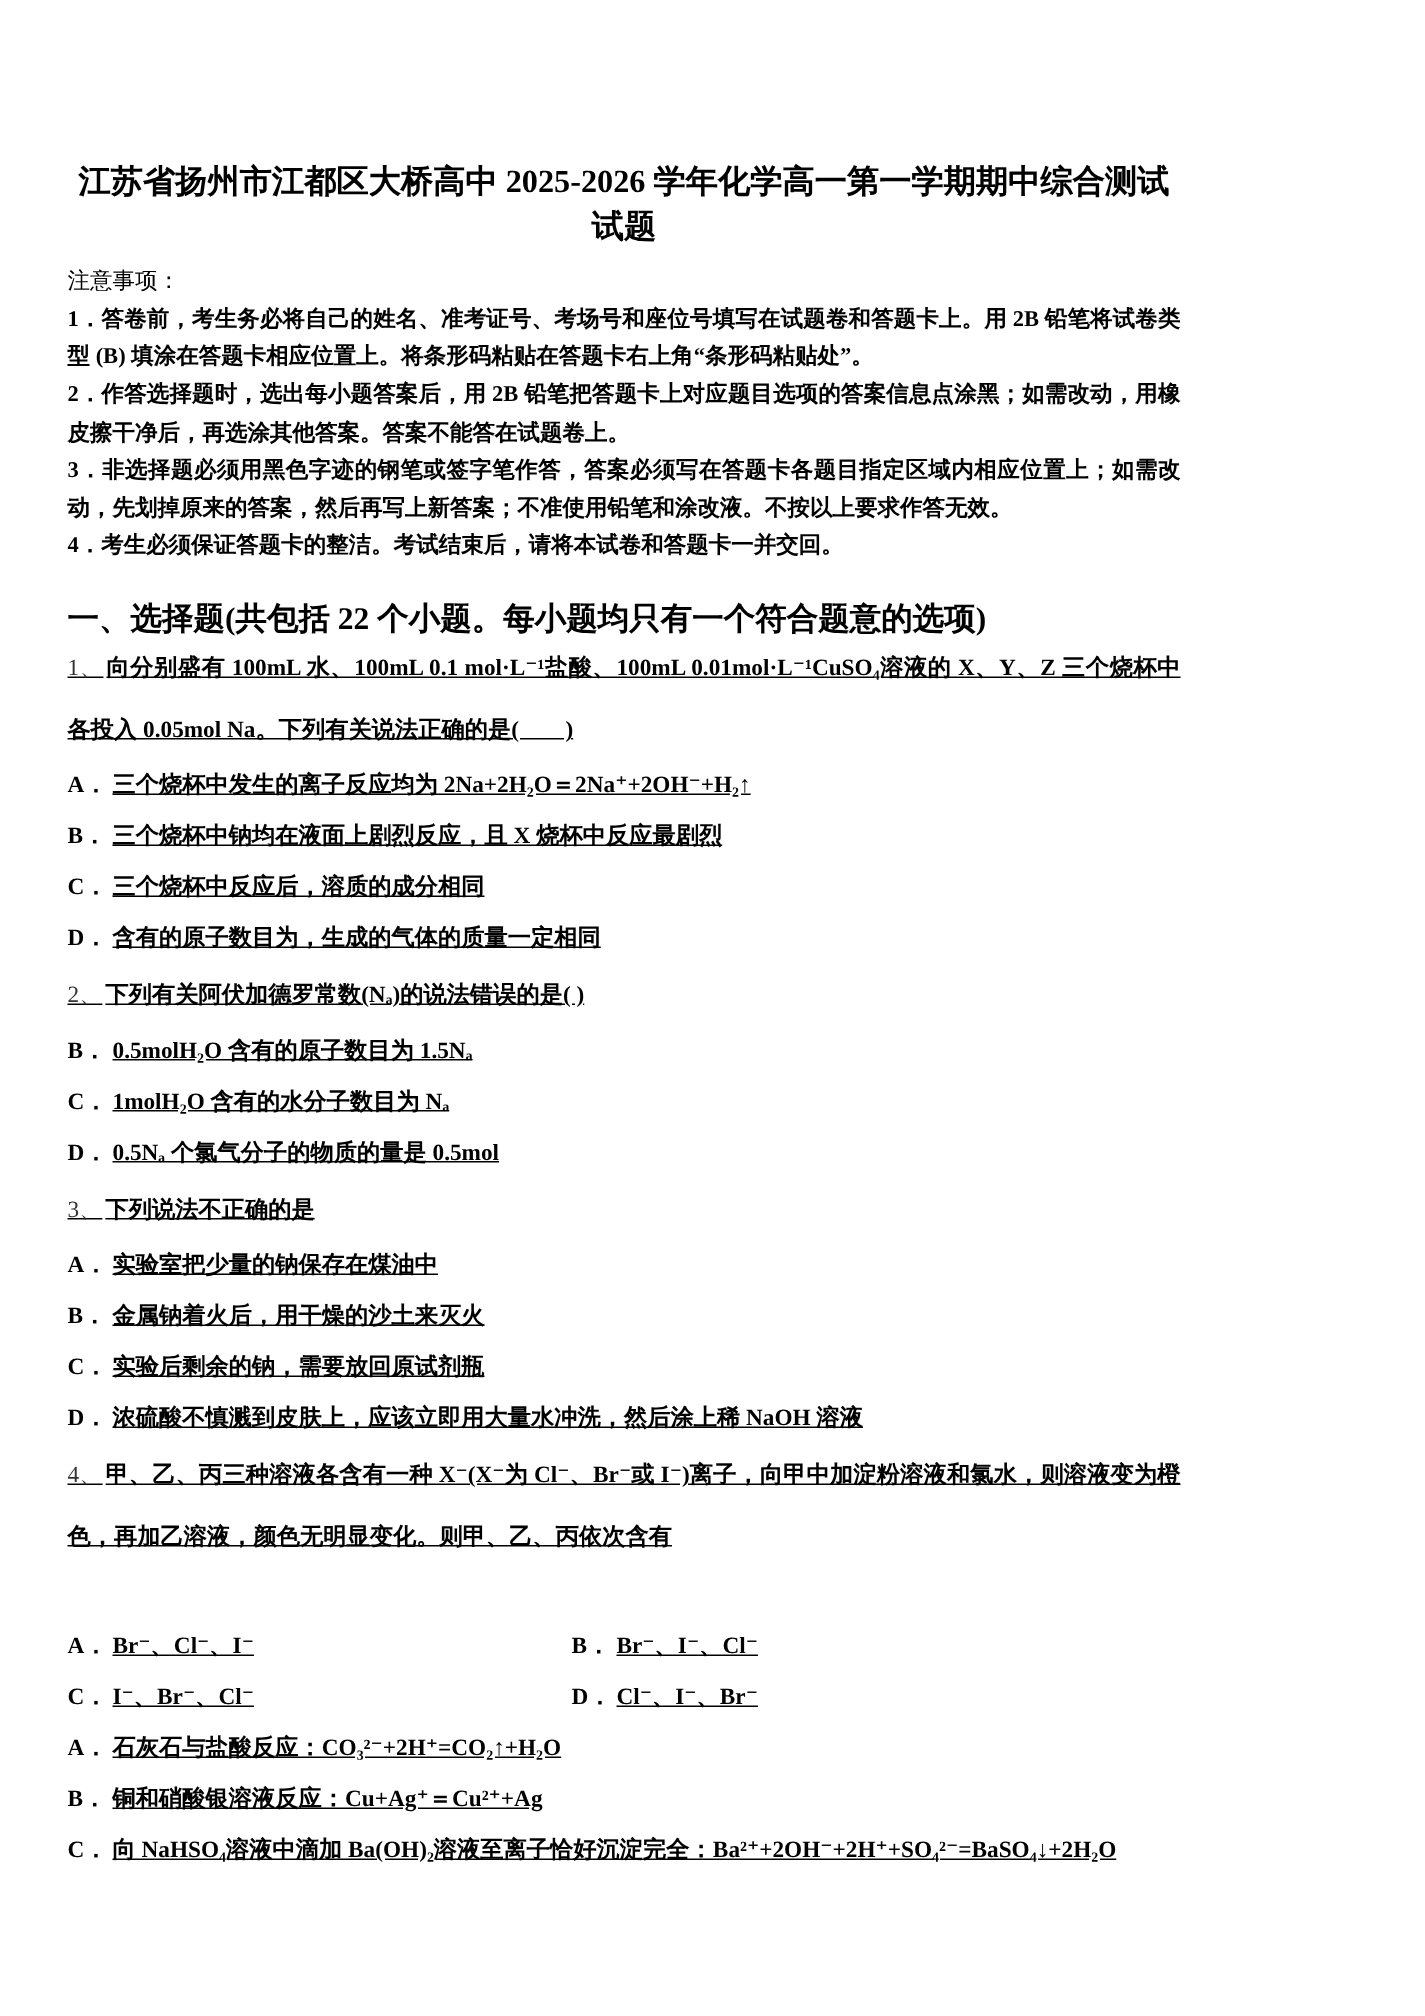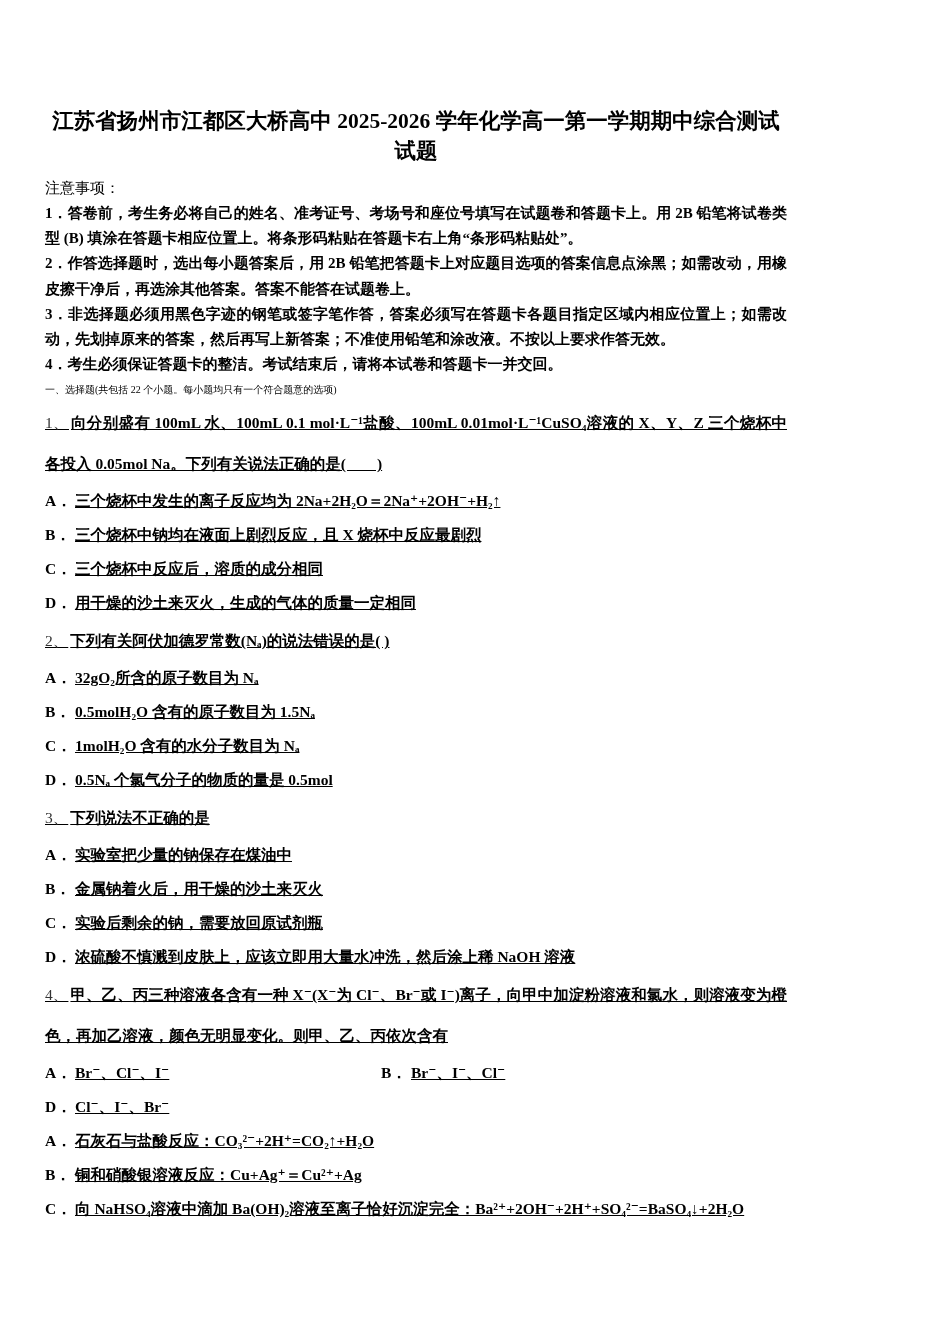--- a/index.html
+++ b/index.html
@@ -32,23 +32,24 @@
     font-weight: 400;
     line-height: 25px;
   }
   .notice-item {
     font-size: 15px;
     font-weight: 700;
     line-height: 25.2px;
     text-align: justify;
   }
   .section-heading {
-    font-size: 10px;
-    font-weight: 400;
+    font-size: 21px;
+    font-weight: 700;
     line-height: 25px;
+    margin-top: 23px;
   }
   .question { margin: 0; text-decoration: underline; }
   .q-stem {
     font-size: 15.5px;
     font-weight: 700;
     line-height: 41px;
     text-align: justify;
   }
   .q-num {
     font-weight: 400;
@@ -62,20 +63,21 @@
     text-align: left;
   }
   .opt-label {
     display: inline-block;
     min-width: 30px;
   }
   .options-grid {
     display: grid;
     grid-template-columns: 336px auto;
     justify-content: start;
+    margin-top: 36px;
   }
 </style>
 </head>
 <body>
 
 <div class="page">
 
   <h1 class="doc-title">江苏省扬州市江都区大桥高中 2025-2026 学年化学高一第一学期期中综合测试试题</h1>
 
   <div class="notice">
@@ -86,44 +88,44 @@
     <div class="notice-item">4．考生必须保证答题卡的整洁。考试结束后，请将本试卷和答题卡一并交回。</div>
   </div>
 
   <div class="section-heading">一、选择题(共包括 22 个小题。每小题均只有一个符合题意的选项)</div>
 
   <div class="question">
     <div class="q-stem"><span class="q-num">1、</span><span>向分别盛有 100mL 水、100mL 0.1 mol·L⁻¹盐酸、100mL 0.01mol·L⁻¹CuSO₄溶液的 X、Y、Z 三个烧杯中各投入 0.05mol Na。下列有关说法正确的是(　　)</span></div>
     <div class="option"><span class="opt-label">A．</span><span>三个烧杯中发生的离子反应均为 2Na+2H₂O＝2Na⁺+2OH⁻+H₂↑</span></div>
     <div class="option"><span class="opt-label">B．</span><span>三个烧杯中钠均在液面上剧烈反应，且 X 烧杯中反应最剧烈</span></div>
     <div class="option"><span class="opt-label">C．</span><span>三个烧杯中反应后，溶质的成分相同</span></div>
-    <div class="option"><span class="opt-label">D．</span><span>用干燥的沙土来灭火，生成的气体的质量一定相同</span></div>
+    <div class="option"><span class="opt-label">D．</span><span>含有的原子数目为，生成的气体的质量一定相同</span></div>
   </div>
 
   <div class="question">
     <div class="q-stem"><span class="q-num">2、</span><span>下列有关阿伏加德罗常数(Nₐ)的说法错误的是(  )</span></div>
-    <div class="option"><span class="opt-label">A．</span><span>32gO₂所含的原子数目为 Nₐ</span></div>
     <div class="option"><span class="opt-label">B．</span><span>0.5molH₂O 含有的原子数目为 1.5Nₐ</span></div>
     <div class="option"><span class="opt-label">C．</span><span>1molH₂O 含有的水分子数目为 Nₐ</span></div>
     <div class="option"><span class="opt-label">D．</span><span>0.5Nₐ 个氯气分子的物质的量是 0.5mol</span></div>
   </div>
 
   <div class="question">
     <div class="q-stem"><span class="q-num">3、</span><span>下列说法不正确的是</span></div>
     <div class="option"><span class="opt-label">A．</span><span>实验室把少量的钠保存在煤油中</span></div>
     <div class="option"><span class="opt-label">B．</span><span>金属钠着火后，用干燥的沙土来灭火</span></div>
     <div class="option"><span class="opt-label">C．</span><span>实验后剩余的钠，需要放回原试剂瓶</span></div>
     <div class="option"><span class="opt-label">D．</span><span>浓硫酸不慎溅到皮肤上，应该立即用大量水冲洗，然后涂上稀 NaOH 溶液</span></div>
   </div>
 
   <div class="question">
     <div class="q-stem"><span class="q-num">4、</span><span>甲、乙、丙三种溶液各含有一种 X⁻(X⁻为 Cl⁻、Br⁻或 I⁻)离子，向甲中加淀粉溶液和氯水，则溶液变为橙色，再加乙溶液，颜色无明显变化。则甲、乙、丙依次含有</span></div>
     <div class="options-grid">
       <div class="option"><span class="opt-label">A．</span><span>Br⁻、Cl⁻、I⁻</span></div>
       <div class="option"><span class="opt-label">B．</span><span>Br⁻、I⁻、Cl⁻</span></div>
+      <div class="option"><span class="opt-label">C．</span><span>I⁻、Br⁻、Cl⁻</span></div>
       <div class="option"><span class="opt-label">D．</span><span>Cl⁻、I⁻、Br⁻</span></div>
     </div>
   </div>
 
   <div class="question">
     <div class="option"><span class="opt-label">A．</span><span>石灰石与盐酸反应：CO₃²⁻+2H⁺=CO₂↑+H₂O</span></div>
     <div class="option"><span class="opt-label">B．</span><span>铜和硝酸银溶液反应：Cu+Ag⁺＝Cu²⁺+Ag</span></div>
     <div class="option"><span class="opt-label">C．</span><span>向 NaHSO₄溶液中滴加 Ba(OH)₂溶液至离子恰好沉淀完全：Ba²⁺+2OH⁻+2H⁺+SO₄²⁻=BaSO₄↓+2H₂O</span></div>
   </div>
 

